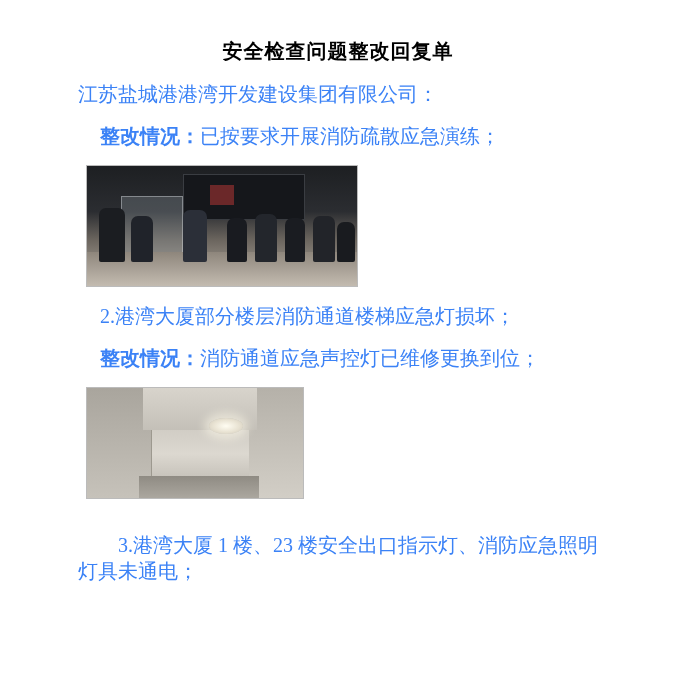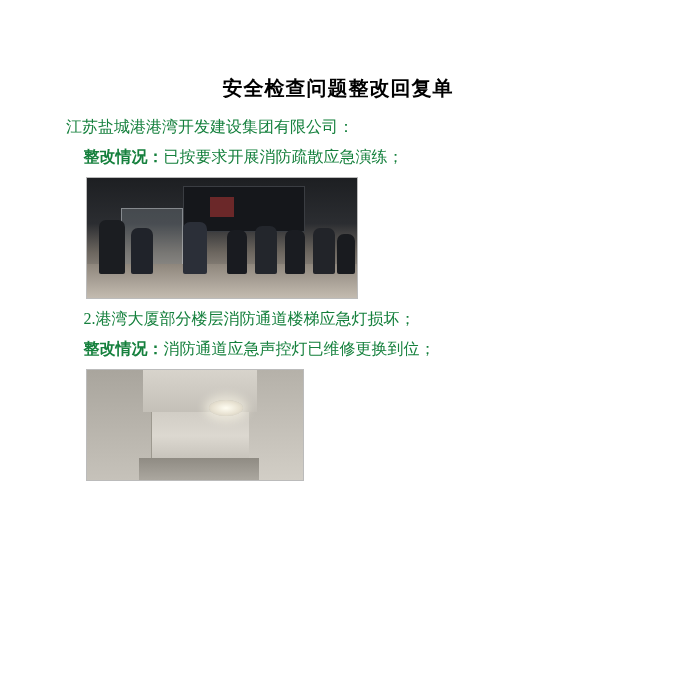--- a/index.html
+++ b/index.html
@@ -14,37 +14,37 @@
     font-family: "Liberation Serif", "DejaVu Serif", serif;
   }
   .page {
     position: absolute;
     left: 0;
     top: 0;
     width: 674px;
     height: 678px;
     background: #ffffff;
     box-sizing: border-box;
-    padding: 75px 60px 0 62px;
+    padding: 38px 60px 0 62px;
   }
   .doc-title {
     text-align: center;
     font-size: 20px;
     font-weight: bold;
     letter-spacing: 1px;
     margin: 0 0 12px 0;
     font-family: "Liberation Serif", "DejaVu Serif", serif;
   }
   .para {
-    font-size: 16px;
+    font-size: 20px;
     line-height: 26px;
-    margin: 4px;
+    margin: 16px;
     text-align: justify;
     text-justify: inter-ideograph;
-    color: #15803d;
+    color: #3b82f6;
   }
   .indent-0 { text-indent: 0; }
   .indent-1 { text-indent: 1.1em; }
   .indent-2 { text-indent: 2em; }
   .bold { font-weight: bold; }
   .photo {
     margin: 7px 0 7px 24px;
     border: 1px solid #bbbbbb;
     box-sizing: border-box;
     position: relative;
@@ -151,14 +151,15 @@
   <div class="photo photo-2">
     <div class="p2-wall-l"></div>
     <div class="p2-wall-r"></div>
     <div class="p2-ceiling"></div>
     <div class="p2-lamp"></div>
     <div class="p2-floor"></div>
   </div>
 
   <div class="spacer-md"></div>
 
+  <p class="para indent-2">3.港湾大厦 1 楼、23 楼安全出口指示灯、消防应急照明灯具未通电；</p>
 
 </div>
 
 </body></html>

